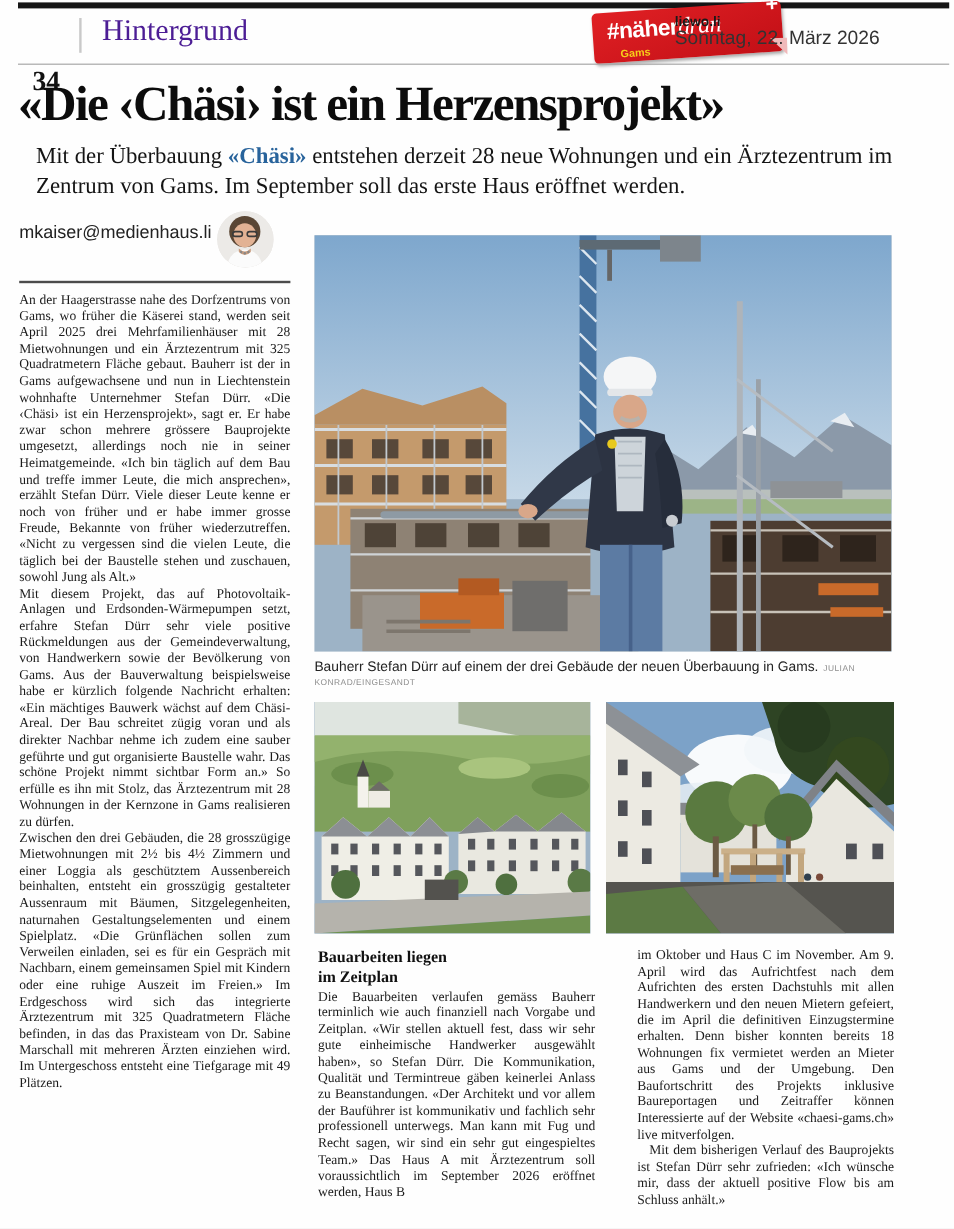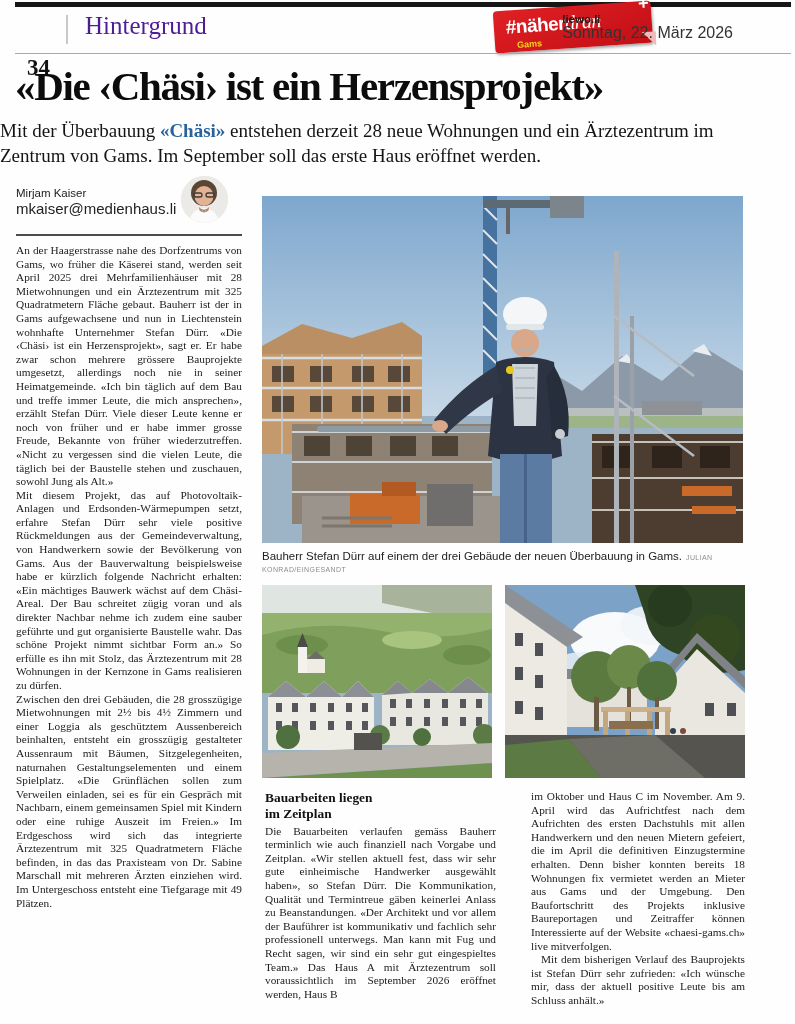--- a/index.html
+++ b/index.html
@@ -26,21 +26,21 @@
   .badge-plus{position:absolute;right:2px;top:-8px;color:#fff;font-family:"Liberation Sans",sans-serif;
               font-size:18px;font-weight:bold;}
   .badge-loc{position:absolute;left:22px;bottom:2px;color:#f6d019;font-family:"Liberation Sans",sans-serif;
              font-size:9px;font-weight:bold;}
   .badge-fold{position:absolute;right:-3px;bottom:-3px;width:0;height:0;
               border-left:14px solid transparent;border-top:14px solid #f0b9ba;transform:rotate(2deg);}
 
   
   .headline{left:15px;top:63px;width:745px;font-family:Liberation Serif, serif;font-weight:700;
             font-size:41px;letter-spacing:-1.3px;color:#0c0c0c;line-height:46px;white-space:nowrap;}
-  .standfirst{left:0;top:118px;width:715px;font-size:19px;line-height:25px;color:#141414;}
+  .standfirst{left:30px;top:118px;width:715px;font-size:19px;line-height:25px;color:#141414;}
   .standfirst .hl{color:#28639b;font-weight:bold;}
 
   
   .byline{left:16px;top:186px;width:226px;height:46px;font-family:"Liberation Sans",sans-serif;}
   .byline-name{font-size:11.5px;color:#222;line-height:15px;}
   .byline-email{font-size:15px;color:#222;line-height:15px;}
   .avatar{position:absolute;right:14px;top:-10px;width:47px;height:47px;border-radius:50%;overflow:hidden;
           background:#e7e5e2;}
   .byline-rule{left:16px;top:234px;width:226px;height:2px;background:#4c4c4c;}
 
@@ -90,21 +90,20 @@
 
   <div class="abs hdr-rule"></div>
 
   <h1 class="abs headline" style="margin:0">«Die ‹Chäsi› ist ein Herzensprojekt»</h1>
 
   <div class="abs standfirst">
     <span>Mit der Überbauung </span><span class="hl">«Chäsi»</span><span> entstehen derzeit 28 neue Wohnungen und ein Ärztezentrum im Zentrum von Gams. Im September soll das erste Haus eröffnet werden.</span>
   </div>
 
   <div class="abs byline">
-    <div class="byline-name">Mirjam Kaiser</div>
     <div class="byline-email">mkaiser@medienhaus.li</div>
     <div class="avatar">
       <svg width="47" height="47" viewBox="0 0 47 47">
         <rect width="47" height="47" fill="#eceae7"></rect>
         <ellipse cx="23" cy="17" rx="13" ry="13" fill="#5a4634"></ellipse>
         <ellipse cx="23" cy="20" rx="9.5" ry="10" fill="#e2b294"></ellipse>
         <rect x="13" y="17" width="8" height="4" rx="2" fill="none" stroke="#3a3a3a" stroke-width="1.3"></rect>
         <rect x="25" y="17" width="8" height="4" rx="2" fill="none" stroke="#3a3a3a" stroke-width="1.3"></rect>
         <path d="M8 47 Q10 33 23 32 Q36 33 38 47 Z" fill="#fbfbfb"></path>
         <path d="M18 31 Q23 36 28 31 L28 34 Q23 39 18 34 Z" fill="#c89b7d"></path>
@@ -323,16 +322,16 @@
   </div>
 
   <div class="abs bodycol col2">
     <h3 class="first">Bauarbeiten liegen
 im Zeitplan</h3>
     <p>Die Bauarbeiten verlaufen gemäss Bauherr terminlich wie auch finanziell nach Vorgabe und Zeitplan. «Wir stellen aktuell fest, dass wir sehr gute einheimische Handwerker ausgewählt haben», so Stefan Dürr. Die Kommunikation, Qualität und Termintreue gäben keinerlei Anlass zu Beanstandungen. «Der Architekt und vor allem der Bauführer ist kommunikativ und fachlich sehr professionell unterwegs. Man kann mit Fug und Recht sagen, wir sind ein sehr gut eingespieltes Team.» Das Haus A mit Ärztezentrum soll voraussichtlich im September 2026 eröffnet werden, Haus B</p>
   </div>
 
   <div class="abs bodycol col3">
     <p>im Oktober und Haus C im November. Am 9. April wird das Aufrichtfest nach dem Aufrichten des ersten Dachstuhls mit allen Handwerkern und den neuen Mietern gefeiert, die im April die definitiven Einzugstermine erhalten. Denn bisher konnten bereits 18 Wohnungen fix vermietet werden an Mieter aus Gams und der Umgebung. Den Baufortschritt des Projekts inklusive Baureportagen und Zeitraffer können Interessierte auf der Website «chaesi-gams.ch» live mitverfolgen.</p>
-    <p class="indent">Mit dem bisherigen Verlauf des Bauprojekts ist Stefan Dürr sehr zufrieden: «Ich wünsche mir, dass der aktuell positive Leute bis am Schluss anhält.»</p>
+    <p class="indent">Mit dem bisherigen Verlauf des Bauprojekts ist Stefan Dürr sehr zufrieden: «Ich wünsche mir, dass der aktuell positive Flow bis am Schluss anhält.»</p>
   </div>
 
 </div>
 
 </body></html>

